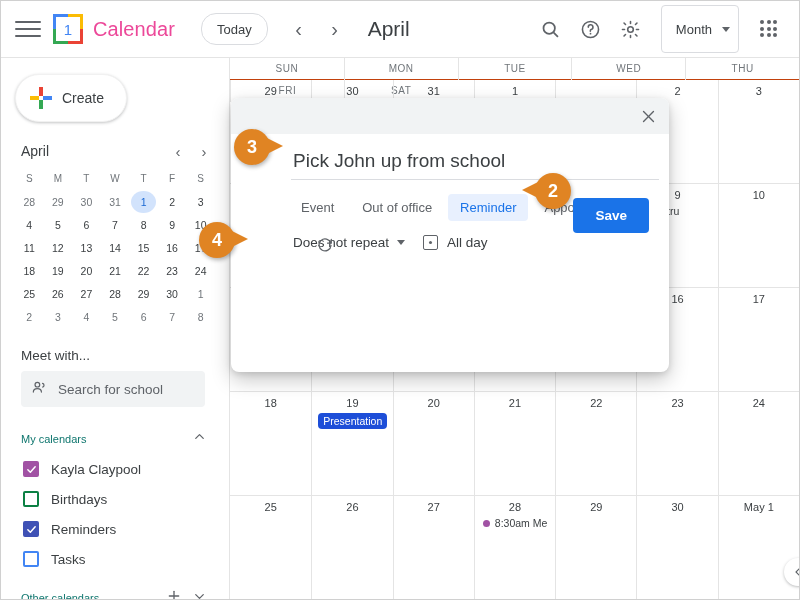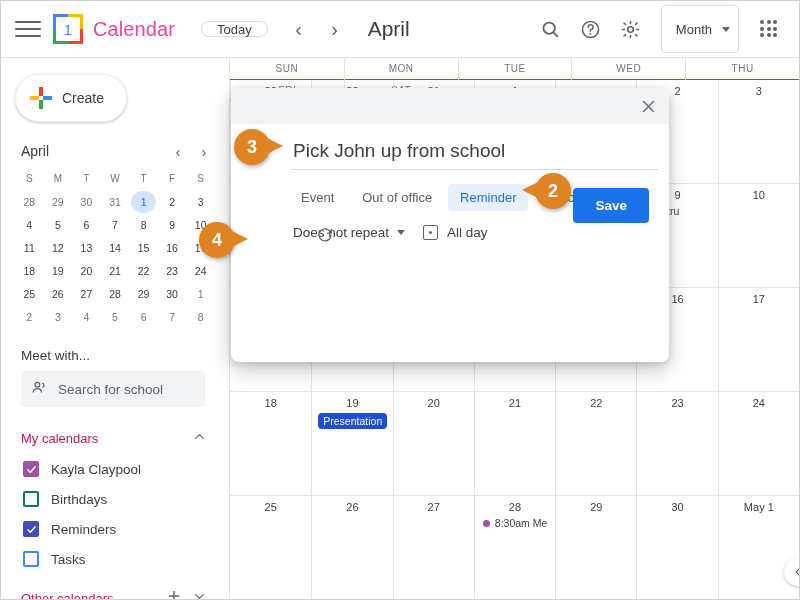--- a/index.html
+++ b/index.html
@@ -47,21 +47,21 @@
     background:#fff; display:flex; align-items:center; justify-content:center;
     font-size:15px; color:#4285f4; font-weight:500;
   }
 
   .app-title {
     font-size: 20px; color: #ec4899; font-weight: 400;
     letter-spacing: .1px; margin-right: 26px;
   }
   .today-btn {
     border: 1px solid #dadce0; border-radius: 15px;
-    height: 16px; padding: 0 15px;
+    height: 32px; padding: 0 15px;
     font-size: 13px; color: #3c4043; background: #fff;
     cursor: pointer; font-family: inherit;
   }
   .navarrow {
     width: 30px; height: 30px; margin-left: 6px;
     display: flex; align-items:center; justify-content:center;
     color: #5f6368; font-size: 20px; cursor: pointer;
     border-radius: 50%; font-weight: 300;
   }
   #nav-prev { margin-left: 16px; }
@@ -160,21 +160,21 @@
     display: flex; align-items: center; gap: 10px; padding-left: 10px;
     cursor: text;
   }
   .search-people .ph { font-size: 13.5px; color: #5f6368; }
 
   .cal-group-head {
     display: flex; align-items: center;
     margin: 22px 14px 6px 20px; width: 186px;
     cursor: pointer;
   }
-  .cal-group-head .t { font-size: 13px; color: #be185d; }
+  .cal-group-head .t { font-size: 11px; color: #0f766e; }
   .cal-group-head .acts { margin-left: auto; display:flex; align-items:center; gap:10px; color:#5f6368; }
 
   .cal-item {
     display: flex; align-items: center; gap: 12px;
     height: 30px; padding-left: 22px; cursor: pointer;
   }
   .cal-check {
     width: 16px; height: 16px; border-radius: 2px; flex: none;
     display: flex; align-items: center; justify-content: center;
     border: 2px solid transparent;
@@ -230,21 +230,21 @@
   .collapse-btn {
     position: absolute; right: -13px; bottom: 14px;
     width: 28px; height: 28px; border-radius: 50%;
     background: #fff; box-shadow: 0 1px 3px rgba(60,64,67,.35);
     display: flex; align-items: center; justify-content: center;
     color: #5f6368; font-size: 13px; cursor: pointer;
   }
 
   
   #modal {
-    position: absolute; left: 230px; top: 87px;
+    position: absolute; left: 230px; top: 97px;
     width: 438px; height: 274px;
     background: #fff; border-radius: 8px;
     box-shadow: 0 8px 20px rgba(0,0,0,.22), 0 2px 6px rgba(0,0,0,.12);
     overflow: hidden;
   }
   .modal-topbar {
     height: 36px; background: #f1f3f4;
     display: flex; align-items: center; justify-content: flex-end;
     padding-right: 8px;
   }

